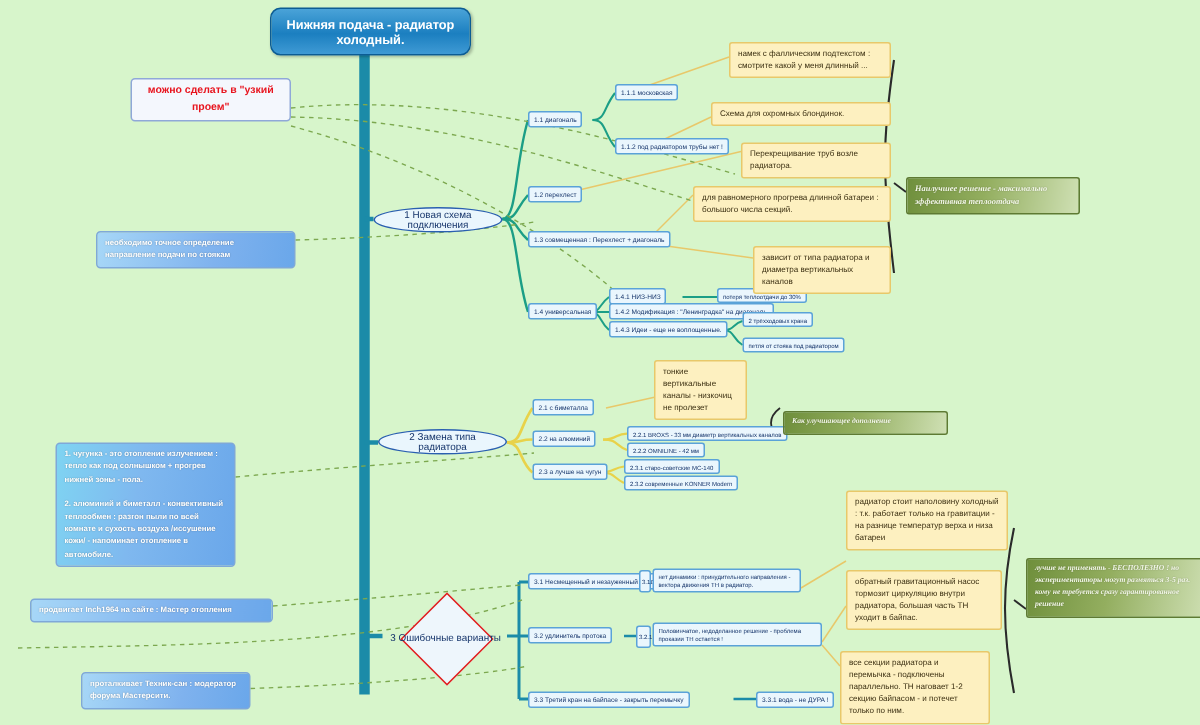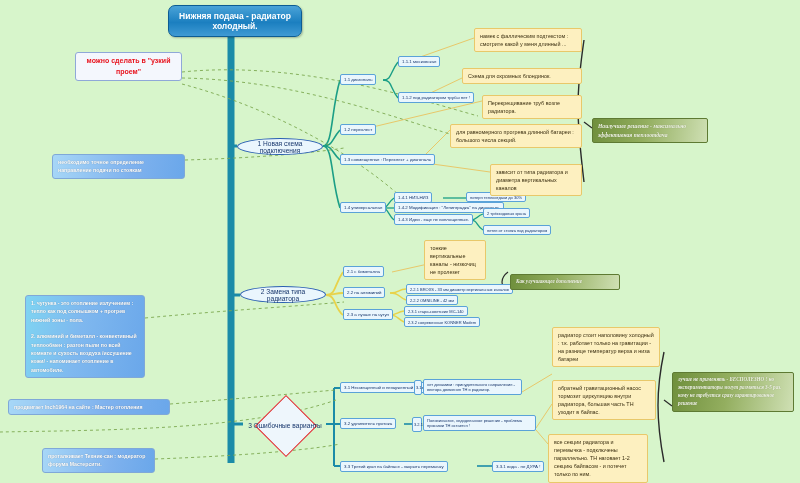--- a/index.html
+++ b/index.html
@@ -2,21 +2,21 @@
 <html><head>
 <meta charset="utf-8">
 <style>
   html,body{margin:0;padding:0;}
   body{
     width:800px;height:483px;overflow:hidden;
     background:#d7f5cb;
     font-family:"Liberation Sans","DejaVu Sans",sans-serif;
     position:relative;
   }
-  #canvas{position:absolute;left:0;top:0;width:736px;height:483px;border-radius:15px;}
+  #canvas{position:absolute;left:12px;top:0;width:736px;height:483px;border-radius:15px;}
   svg#wires{position:absolute;left:0;top:0;width:800px;height:483px;pointer-events:none;}
 
   .node{position:absolute;box-sizing:border-box;}
 
   
   .root{
     background:linear-gradient(180deg,#4aa3d8 0%,#1b7fc0 55%,#3f9ad4 100%);
     border:1px solid #0c5c93;border-radius:7px;
     color:#ffffff;font-size:8.5px;font-weight:bold;
     padding:5px 10px;text-align:center;

